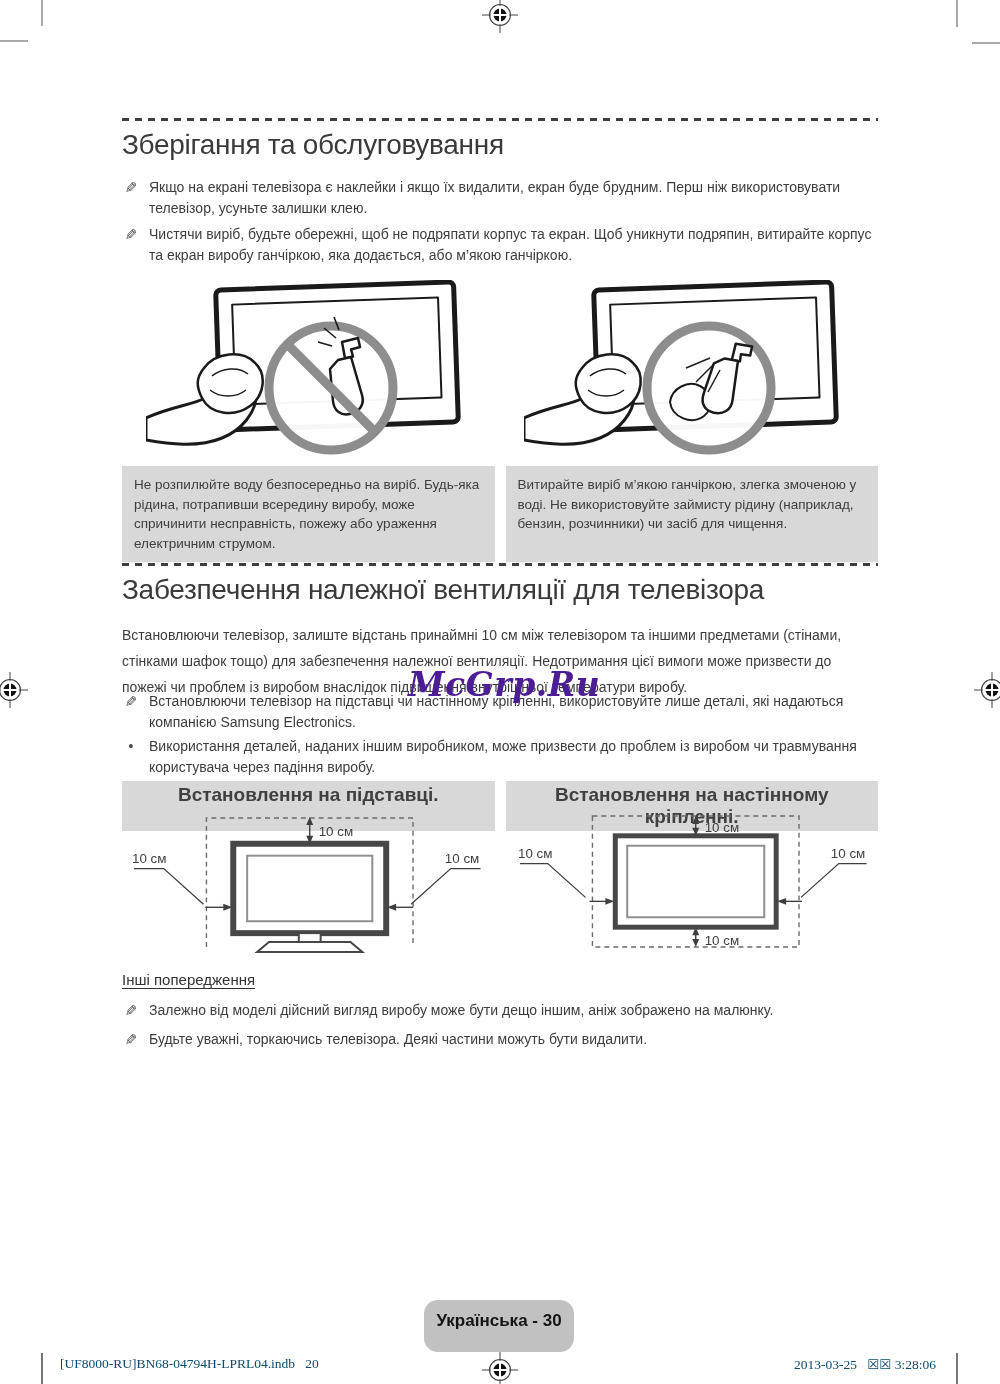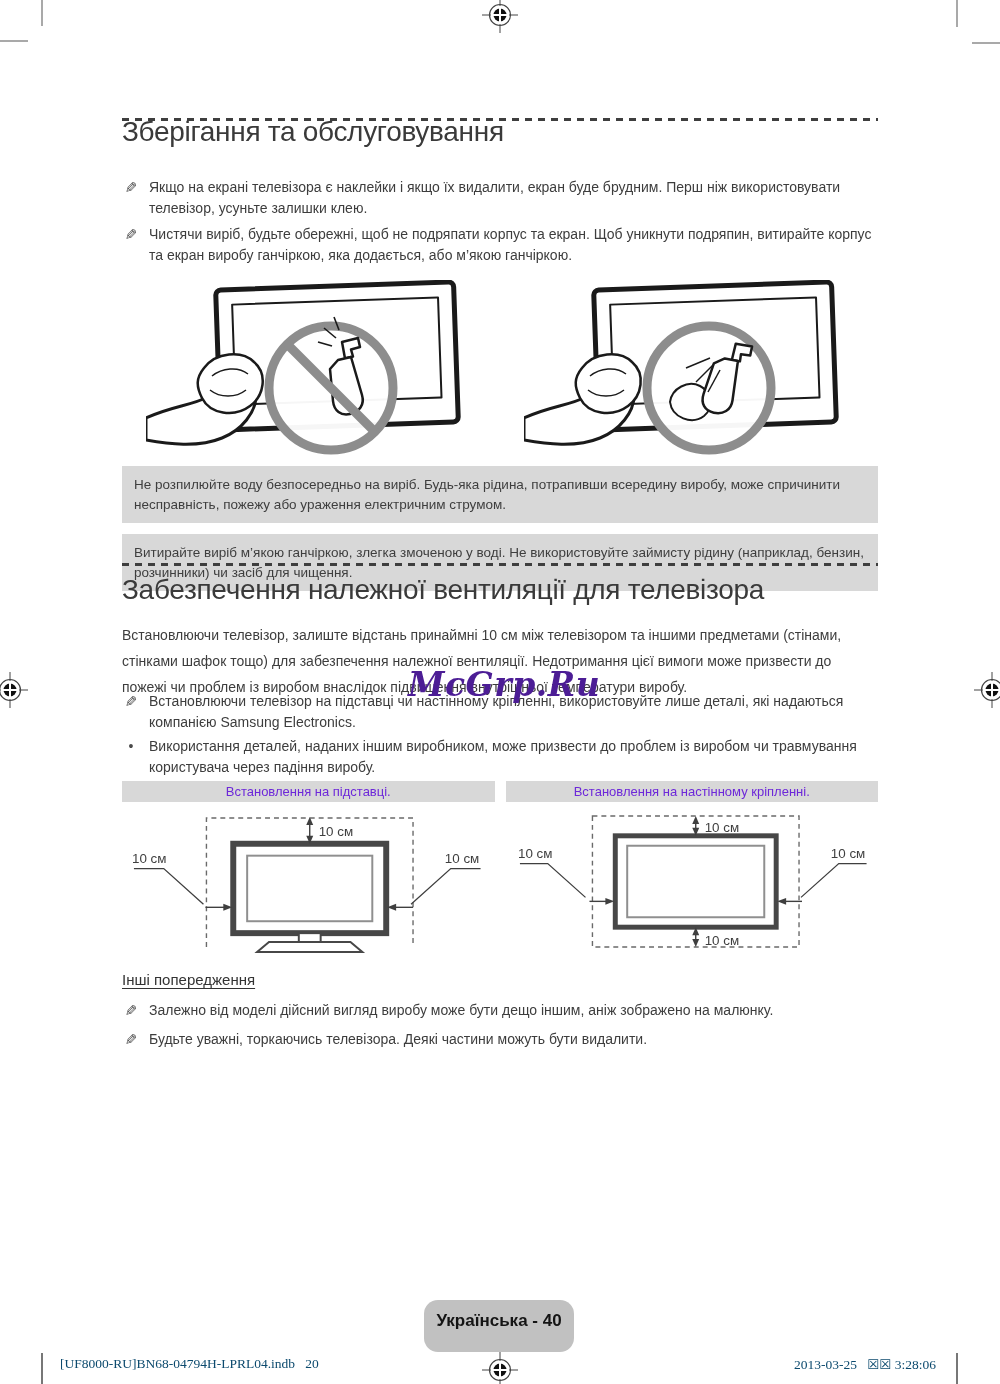--- a/index.html
+++ b/index.html
@@ -22,28 +22,28 @@
   .note .ic.bullet{transform:none;font-size:14px;}
   .note .txt{flex:1;}
 
   .para{position:absolute;left:122px;width:756px;font-size:14px;line-height:26px;}
 
   
   .illus-row{position:absolute;left:122px;top:280px;width:756px;height:185px;display:flex;}
   .illus-cell{flex:1;display:flex;justify-content:center;align-items:flex-start;}
 
   
-  .cautions{position:absolute;left:122px;top:466px;width:756px;display:flex;gap:11px;flex-direction:column;}
+  .cautions{position:absolute;left:122px;top:466px;width:756px;display:flex;gap:11px;}
   .caution-box{flex:1;background:#d8d8d8;padding:9px 12px;font-size:13.5px;
     line-height:19.5px;color:#3e3e3e;}
 
   
   .diag-heads{position:absolute;left:122px;top:781px;width:756px;display:flex;gap:11px;}
-  .diag-head{flex:1;background:#d8d8d8;text-align:center;font-size:13px;
-    font-weight:normal;color:#6d28d9;padding:3px 0;}
+  .diag-head{flex:1;background:#d8d8d8;text-align:center;font-size:19px;
+    font-weight:bold;color:#404040;padding:3px 0;}
   .diagrams{position:absolute;left:122px;top:808px;width:756px;display:flex;gap:15px;}
   .diagrams svg{flex:1;}
   .diagrams text{font-family:"Liberation Sans",sans-serif;font-size:13.5px;fill:#3f3f3f;}
 
   .other-title{position:absolute;left:122px;top:971px;font-size:15px;font-weight:normal;
     text-decoration:underline;text-underline-offset:3px;color:#333;}
 
   
   .watermark{position:absolute;left:408px;top:668px;z-index:6;
     font-family:"DejaVu Serif","Liberation Serif",serif;font-style:italic;font-weight:bold;
@@ -104,21 +104,21 @@
   <svg class="regmark" style="left:974px;top:672px;" viewBox="0 0 36 36">
     <line x1="18" y1="0" x2="18" y2="36" stroke="#444" stroke-width="1"></line>
     <line x1="0" y1="18" x2="36" y2="18" stroke="#444" stroke-width="1"></line>
     <circle cx="18" cy="18" r="10.5" fill="none" stroke="#444" stroke-width="1.2"></circle>
     <circle cx="18" cy="18" r="6.5" fill="#101010"></circle>
     <line x1="18" y1="9" x2="18" y2="27" stroke="#fff" stroke-width="2"></line>
     <line x1="9" y1="18" x2="27" y2="18" stroke="#fff" stroke-width="2"></line>
   </svg>
 
   <div class="dash-sep" style="top:118px;"></div>
-  <h1 class="h-title" style="top:116px;">Зберігання та обслуговування</h1>
+  <h1 class="h-title" style="top:129px;">Зберігання та обслуговування</h1>
 
   <div class="note" style="top:177px;">
     <span class="ic">✎</span>
     <span class="txt">Якщо на екрані телевізора є наклейки і якщо їх видалити, екран буде брудним. Перш ніж використовувати телевізор, усуньте залишки клею.</span>
   </div>
   <div class="note" style="top:224px;">
     <span class="ic">✎</span>
     <span class="txt">Чистячи виріб, будьте обережні, щоб не подряпати корпус та екран. Щоб уникнути подряпин, витирайте корпус та екран виробу ганчіркою, яка додається, або м’якою ганчіркою.</span>
   </div>
 
@@ -247,19 +247,19 @@
   <div class="note" style="top:1000px;">
     <span class="ic">✎</span>
     <span class="txt">Залежно від моделі дійсний вигляд виробу може бути дещо іншим, аніж зображено на малюнку.</span>
   </div>
   <div class="note" style="top:1029px;">
     <span class="ic">✎</span>
     <span class="txt">Будьте уважні, торкаючись телевізора. Деякі частини можуть бути видалити.</span>
   </div>
 
   <div class="badge">
-    <span>Українська - 40</span>
+    <span>Українська - 30</span>
   </div>
 
   <div class="print-text print-left">[UF8000-RU]BN68-04794H-LPRL04.indb   20</div>
   <div class="print-text print-right">2013-03-25   ☒☒ 3:28:06</div>
 
 </div>
 
 </body></html>

